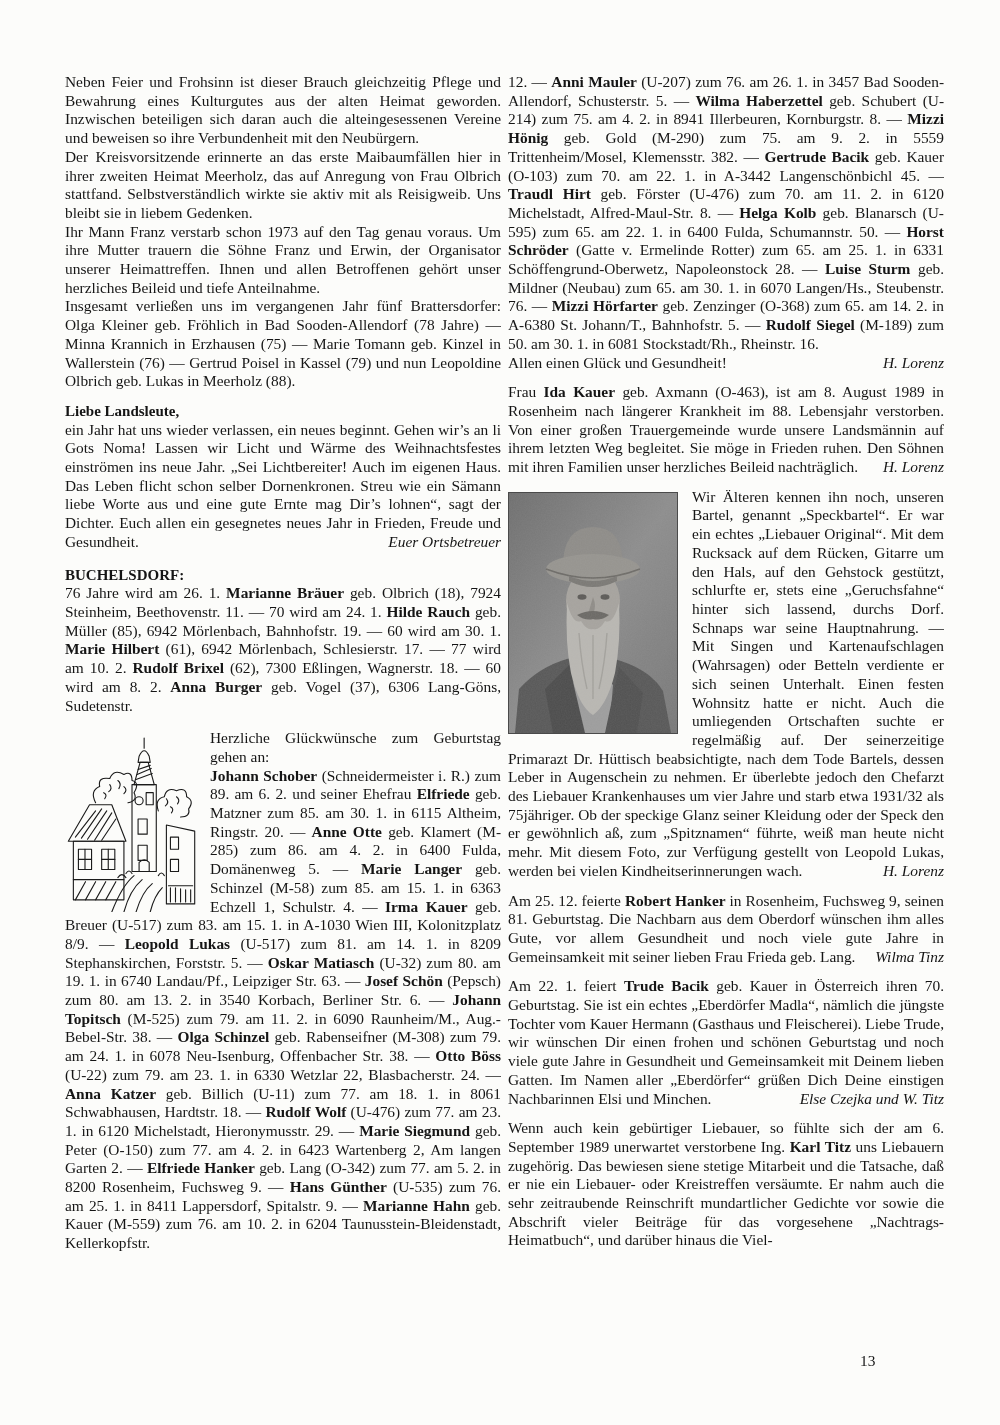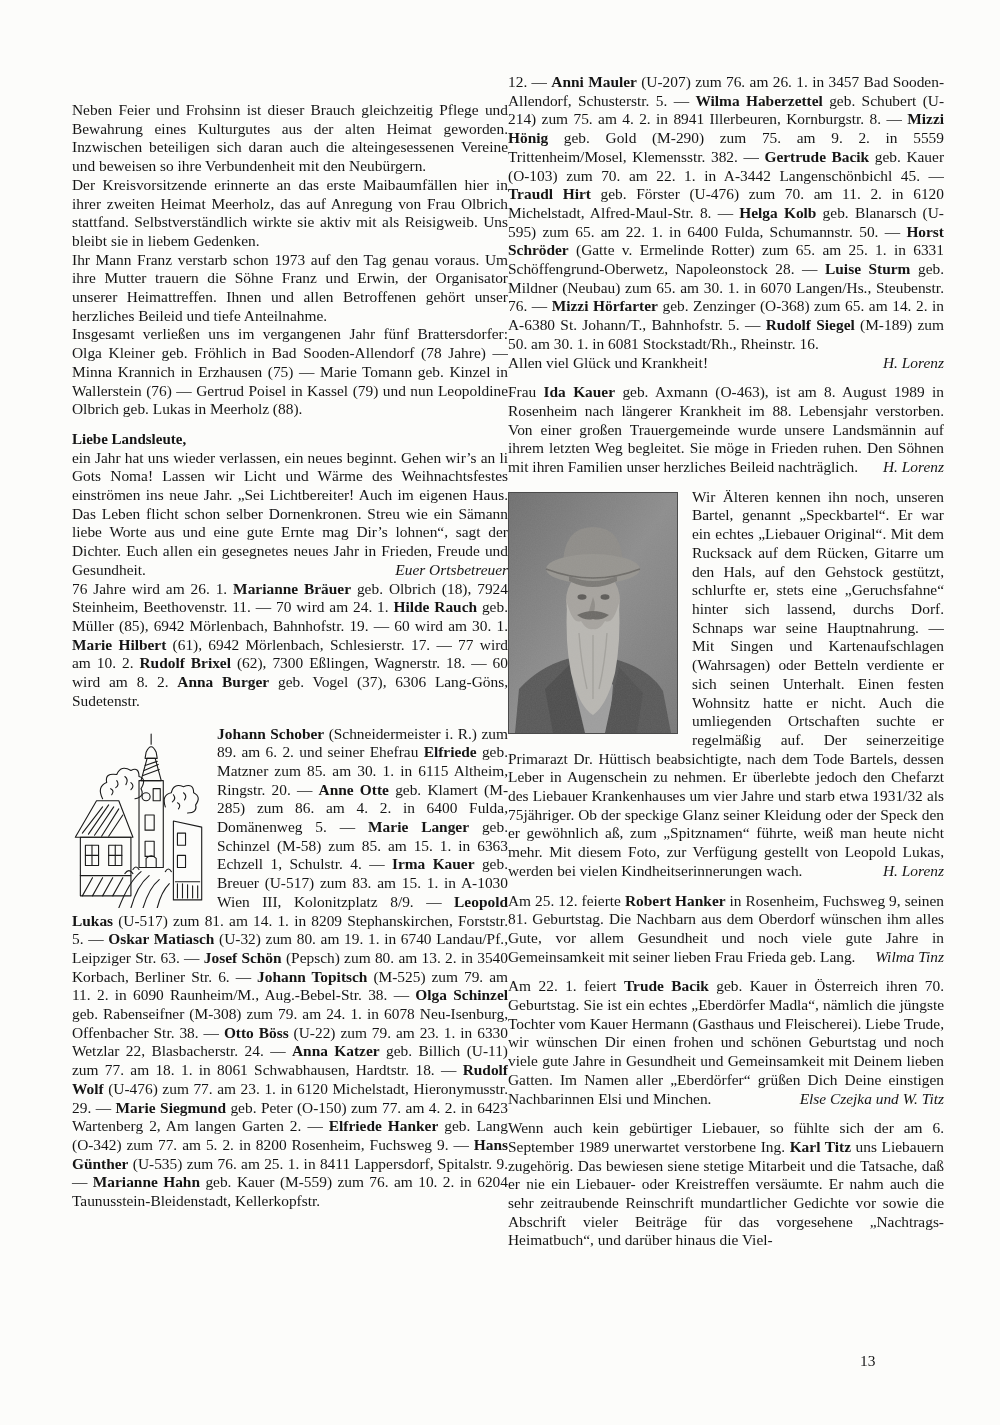--- a/index.html
+++ b/index.html
@@ -1,20 +1,20 @@
 <!DOCTYPE html>
 <html lang="de"><head>
 <meta charset="utf-8">
 <style>
   html,body{margin:0;padding:0;background:#ffffff;}
   .page{position:relative;width:1000px;height:1425px;background:#fcfcfa;overflow:hidden;
         font-family:"Liberation Serif","DejaVu Serif",serif;color:#151515;}
   .col{position:absolute;top:73px;width:436px;text-align:justify;
        font-size:15.4px;line-height:18.7px;}
-  .col-left{left:72px;margin-top:28px;}
+  .col-left{left:65px;}
   .col-right{left:508px;}
   p{margin:0;}
   h3{margin:0;font-size:15px;line-height:18.7px;font-weight:bold;text-align:left;}
   .mt-m{margin-top:11px;}
   .mt-l{margin-top:14px;}
   .b{font-weight:bold;}
   .sig{float:right;font-style:italic;}
   .church{float:left;width:132px;height:180px;margin:3px 13px 2px 0;}
   .photo{float:left;width:170px;height:242px;margin:4px 14px 3px 0;
          border:1px solid #4a4a4a;box-sizing:border-box;background:#8a8a8a;}
@@ -28,20 +28,21 @@
 
   <div class="col col-left">
     <p><span>Neben Feier und Frohsinn ist dieser Brauch gleichzeitig Pflege und Bewahrung eines Kulturgutes aus der alten Heimat geworden. Inzwischen beteiligen sich daran auch die alteingesessenen Vereine und beweisen so ihre Verbundenheit mit den Neubürgern.</span></p>
     <p><span>Der Kreisvorsitzende erinnerte an das erste Maibaumfällen hier in ihrer zweiten Heimat Meerholz, das auf Anregung von Frau Olbrich stattfand. Selbstverständlich wirkte sie aktiv mit als Reisigweib. Uns bleibt sie in liebem Gedenken.</span></p>
     <p><span>Ihr Mann Franz verstarb schon 1973 auf den Tag genau voraus. Um ihre Mutter trauern die Söhne Franz und Erwin, der Organisator unserer Heimattreffen. Ihnen und allen Betroffenen gehört unser herzliches Beileid und tiefe Anteilnahme.</span></p>
     <p><span>Insgesamt verließen uns im vergangenen Jahr fünf Brattersdorfer: Olga Kleiner geb. Fröhlich in Bad Sooden-Allendorf (78 Jahre) — Minna Krannich in Erzhausen (75) — Marie Tomann geb. Kinzel in Wallerstein (76) — Gertrud Poisel in Kassel (79) und nun Leopoldine Olbrich geb. Lukas in Meerholz (88).</span></p>
 
     <h3 class="mt-m">Liebe Landsleute,</h3>
     <p><span>ein Jahr hat uns wieder verlassen, ein neues beginnt. Gehen wir’s an li Gots Noma! Lassen wir Licht und Wärme des Weihnachtsfestes einströmen ins neue Jahr. „Sei Lichtbereiter! Auch im eigenen Haus. Das Leben flicht schon selber Dornenkronen. Streu wie ein Sämann liebe Worte aus und eine gute Ernte mag Dir’s lohnen“, sagt der Dichter. Euch allen ein gesegnetes neues Jahr in Frieden, Freude und Gesundheit. </span><span class="sig">Euer Ortsbetreuer</span></p>
 
+    <h3 class="mt-l">BUCHELSDORF:</h3>
     <p><span>76 Jahre wird am 26. 1. </span><span class="b">Marianne Bräuer</span><span> geb. Olbrich (18), 7924 Steinheim, Beethovenstr. 11. — 70 wird am 24. 1. </span><span class="b">Hilde Rauch</span><span> geb. Müller (85), 6942 Mörlenbach, Bahnhofstr. 19. — 60 wird am 30. 1. </span><span class="b">Marie Hilbert</span><span> (61), 6942 Mörlenbach, Schlesierstr. 17. — 77 wird am 10. 2. </span><span class="b">Rudolf Brixel</span><span> (62), 7300 Eßlingen, Wagnerstr. 18. — 60 wird am 8. 2. </span><span class="b">Anna Burger</span><span> geb. Vogel (37), 6306 Lang-Göns, Sudetenstr.</span></p>
 
     <div class="mt-l">
       <div class="church">
         <svg viewBox="0 0 130 178" xmlns="http://www.w3.org/2000/svg">
           <g fill="none" stroke="#1b1b1b" stroke-width="1.1" stroke-linecap="round" stroke-linejoin="round">
             <path d="M78 6 L78 16"></path>
             <path d="M73 24 Q78 13 83 24 L84 30 L72 30 Z"></path>
             <path d="M68 52 L74 30 L82 30 L88 52 Z"></path>
             <path d="M70 47 L86 41 M71 42 L85 36 M72 37 L84 33"></path>
@@ -65,27 +66,28 @@
             <path d="M102 152 L126 152 M104 168 L104 154 M109 168 L109 154 M114 168 L114 155 M119 168 L119 156 M124 168 L124 156"></path>
             <path d="M30 70 Q24 58 34 54 Q32 44 44 46 Q48 36 58 42 Q66 38 66 48 Q74 50 68 60 Q72 68 62 70"></path>
             <path d="M44 52 q3 4 -1 7 M52 48 q4 3 1 8 M38 60 q4 2 1 6 M58 54 q4 3 0 7"></path>
             <path d="M92 78 Q88 66 98 64 Q100 54 110 58 Q120 54 120 64 Q128 68 122 76 Q124 84 114 84"></path>
             <path d="M100 66 q3 4 -1 7 M110 64 q4 3 1 7 M104 74 q4 2 1 6"></path>
             <path d="M58 178 Q64 156 76 146 M70 178 Q76 158 86 150 M84 178 Q88 162 96 154 M46 178 Q56 152 68 142"></path>
             <path d="M60 140 q3 -5 6 0 M92 142 q3 -5 6 0 M52 144 q4 -6 8 0"></path>
           </g>
         </svg>
       </div>
+      <p><span>Herzliche Glückwünsche zum Geburtstag gehen an:</span></p>
       <p><span class="b">Johann Schober</span><span> (Schneidermeister i. R.) zum 89. am 6. 2. und seiner Ehefrau </span><span class="b">Elfriede</span><span> geb. Matzner zum 85. am 30. 1. in 6115 Altheim, Ringstr. 20. — </span><span class="b">Anne Otte</span><span> geb. Klamert (M-285) zum 86. am 4. 2. in 6400 Fulda, Domänenweg 5. — </span><span class="b">Marie Langer</span><span> geb. Schinzel (M-58) zum 85. am 15. 1. in 6363 Echzell 1, Schulstr. 4. — </span><span class="b">Irma Kauer</span><span> geb. Breuer (U-517) zum 83. am 15. 1. in A-1030 Wien III, Kolonitzplatz 8/9. — </span><span class="b">Leopold Lukas</span><span> (U-517) zum 81. am 14. 1. in 8209 Stephanskirchen, Forststr. 5. — </span><span class="b">Oskar Matiasch</span><span> (U-32) zum 80. am 19. 1. in 6740 Landau/Pf., Leipziger Str. 63. — </span><span class="b">Josef Schön</span><span> (Pepsch) zum 80. am 13. 2. in 3540 Korbach, Berliner Str. 6. — </span><span class="b">Johann Topitsch</span><span> (M-525) zum 79. am 11. 2. in 6090 Raunheim/M., Aug.-Bebel-Str. 38. — </span><span class="b">Olga Schinzel</span><span> geb. Rabenseifner (M-308) zum 79. am 24. 1. in 6078 Neu-Isenburg, Offenbacher Str. 38. — </span><span class="b">Otto Böss</span><span> (U-22) zum 79. am 23. 1. in 6330 Wetzlar 22, Blasbacherstr. 24. — </span><span class="b">Anna Katzer</span><span> geb. Billich (U-11) zum 77. am 18. 1. in 8061 Schwabhausen, Hardtstr. 18. — </span><span class="b">Rudolf Wolf</span><span> (U-476) zum 77. am 23. 1. in 6120 Michelstadt, Hieronymusstr. 29. — </span><span class="b">Marie Siegmund</span><span> geb. Peter (O-150) zum 77. am 4. 2. in 6423 Wartenberg 2, Am langen Garten 2. — </span><span class="b">Elfriede Hanker</span><span> geb. Lang (O-342) zum 77. am 5. 2. in 8200 Rosenheim, Fuchsweg 9. — </span><span class="b">Hans Günther</span><span> (U-535) zum 76. am 25. 1. in 8411 Lappersdorf, Spitalstr. 9. — </span><span class="b">Marianne Hahn</span><span> geb. Kauer (M-559) zum 76. am 10. 2. in 6204 Taunusstein-Bleidenstadt, Kellerkopfstr.</span></p>
     </div>
   </div>
 
   <div class="col col-right">
     <p><span>12. — </span><span class="b">Anni Mauler</span><span> (U-207) zum 76. am 26. 1. in 3457 Bad Sooden-Allendorf, Schusterstr. 5. — </span><span class="b">Wilma Haberzettel</span><span> geb. Schubert (U-214) zum 75. am 4. 2. in 8941 Illerbeuren, Kornburgstr. 8. — </span><span class="b">Mizzi Hönig</span><span> geb. Gold (M-290) zum 75. am 9. 2. in 5559 Trittenheim/Mosel, Klemensstr. 382. — </span><span class="b">Gertrude Bacik</span><span> geb. Kauer (O-103) zum 70. am 22. 1. in A-3442 Langenschönbichl 45. — </span><span class="b">Traudl Hirt</span><span> geb. Förster (U-476) zum 70. am 11. 2. in 6120 Michelstadt, Alfred-Maul-Str. 8. — </span><span class="b">Helga Kolb</span><span> geb. Blanarsch (U-595) zum 65. am 22. 1. in 6400 Fulda, Schumannstr. 50. — </span><span class="b">Horst Schröder</span><span> (Gatte v. Ermelinde Rotter) zum 65. am 25. 1. in 6331 Schöffengrund-Oberwetz, Napoleonstock 28. — </span><span class="b">Luise Sturm</span><span> geb. Mildner (Neubau) zum 65. am 30. 1. in 6070 Langen/Hs., Steubenstr. 76. — </span><span class="b">Mizzi Hörfarter</span><span> geb. Zenzinger (O-368) zum 65. am 14. 2. in A-6380 St. Johann/T., Bahnhofstr. 5. — </span><span class="b">Rudolf Siegel</span><span> (M-189) zum 50. am 30. 1. in 6081 Stockstadt/Rh., Rheinstr. 16.</span></p>
-    <p><span>Allen viel Glück und Krankheit! </span><span class="sig">H. Lorenz</span></p>
+    <p><span>Allen einen Glück und Gesundheit! </span><span class="sig">H. Lorenz</span></p>
 
     <p class="mt-m"><span>Frau </span><span class="b">Ida Kauer</span><span> geb. Axmann (O-463), ist am 8. August 1989 in Rosenheim nach längerer Krankheit im 88. Lebensjahr verstorben. Von einer großen Trauergemeinde wurde unsere Landsmännin auf ihrem letzten Weg begleitet. Sie möge in Frieden ruhen. Den Söhnen mit ihren Familien unser herzliches Beileid nachträglich. </span><span class="sig">H. Lorenz</span></p>
 
     <div class="mt-m">
       <div class="photo">
         <svg viewBox="0 0 168 240" xmlns="http://www.w3.org/2000/svg">
           <defs>
             <linearGradient id="pbg" x1="0" y1="0" x2="1" y2="1">
               <stop offset="0" stop-color="#6f6f6f"></stop>
               <stop offset="0.5" stop-color="#8d8d8d"></stop>

